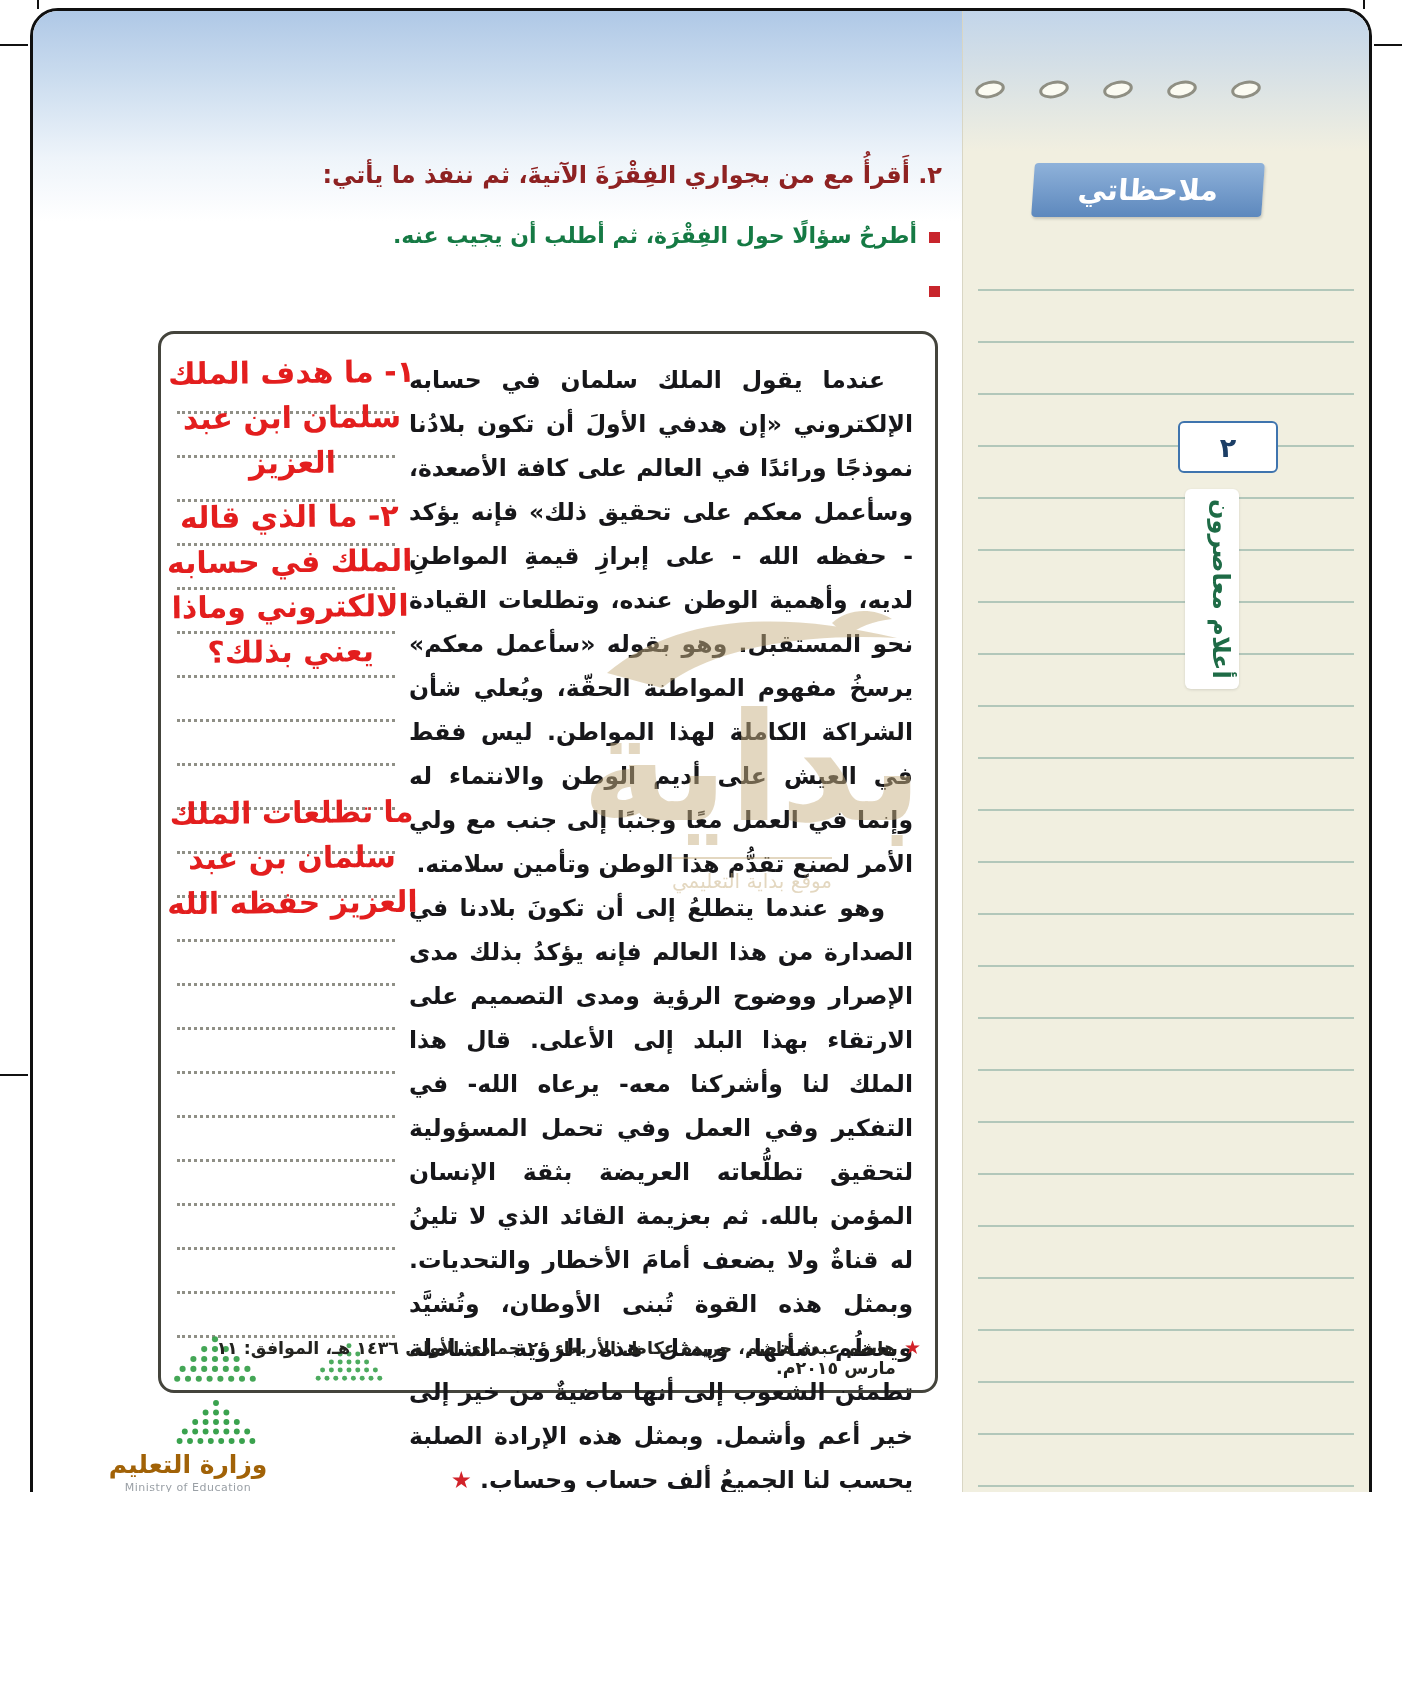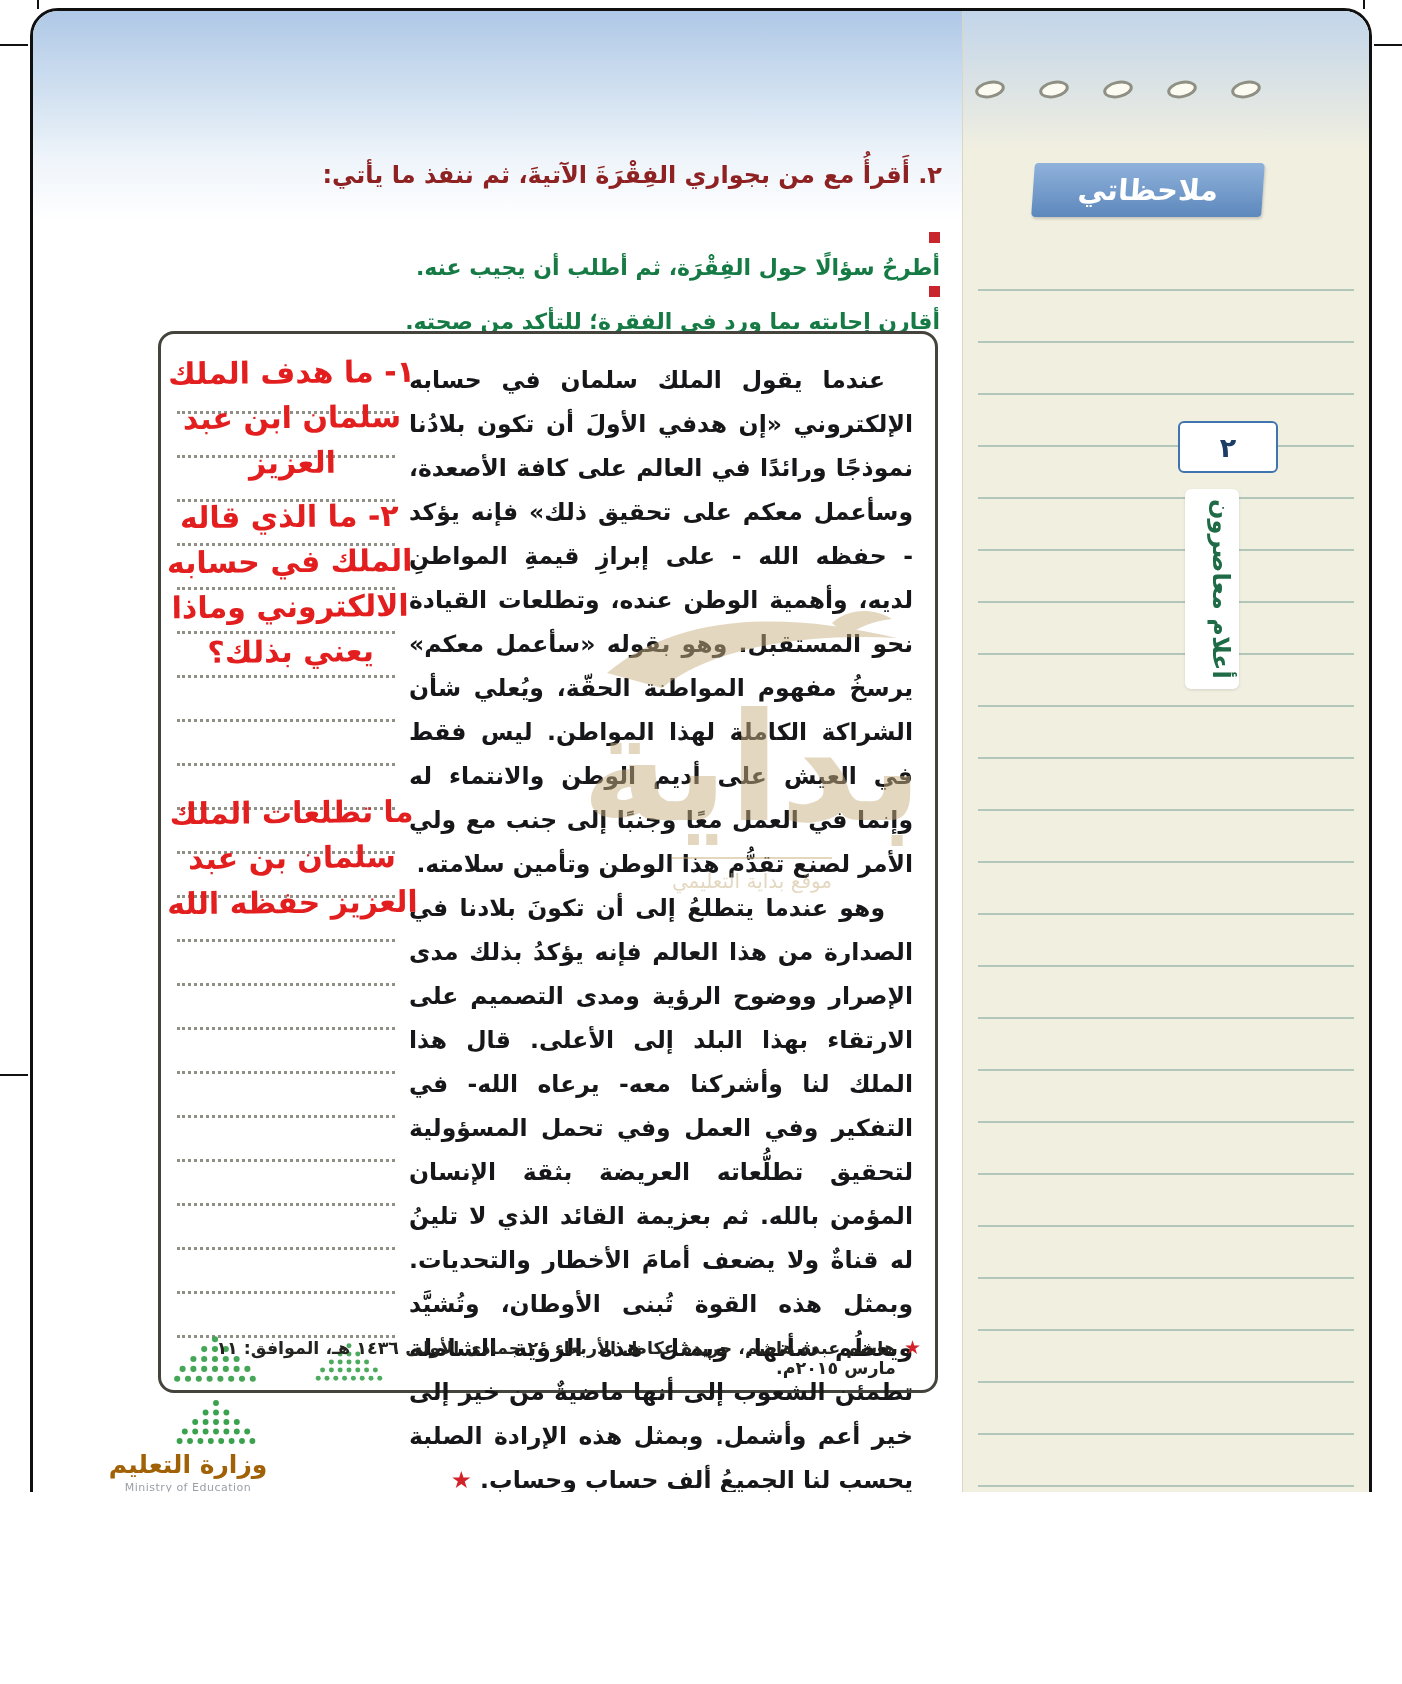--- a/index.html
+++ b/index.html
@@ -20,21 +20,21 @@
 
   
   .content { position:absolute; left:0; top:0; width:935px; height:100%; }
   .top-gradient { position:absolute; left:0; top:0; width:100%; height:210px;
       background:linear-gradient(180deg,#afc8e6 0%,#c9dbee 30%,#eef4fa 70%,#ffffff 100%); }
 
   .instruction { position:absolute; top:150px; right:26px; width:650px; direction:rtl; text-align:right;
       color:#8e2222; font-weight:bold; font-size:24px; }
 
   .bullet-row { position:absolute; right:28px; width:610px; display:flex; direction:rtl;
-      gap:12px; align-items:flex-start;flex-direction:column; }
+      gap:12px; align-items:flex-start; }
   .bullet-row.b1 { top:212px; }
   .bullet-row.b2 { top:266px; }
   .bullet-marker { width:11px; height:11px; background:#c8252c; margin-top:9px; flex:0 0 auto; }
   .bullet-text { color:#157a44; font-weight:bold; font-size:22px; text-align:right; }
 
   
   .passage-box { position:absolute; left:125px; top:320px; width:780px; height:1062px;
       border:3px solid #44443c; border-radius:16px; background:#ffffff; }
   .dot-stack { position:absolute; left:16px; top:36px; width:218px; }
   .dot-line { height:44px; border-bottom:3px dotted #8f8f86; }
@@ -150,21 +150,20 @@
       <div class="top-gradient"></div>
 
       <div class="instruction">٢. أَقرأُ مع من بجواري الفِقْرَةَ الآتيةَ، ثم ننفذ ما يأتي:</div>
 
       <div class="bullet-row b1">
         <span class="bullet-marker"></span>
         <span class="bullet-text">أطرحُ سؤالًا حول الفِقْرَة، ثم أطلب أن يجيب عنه.</span>
       </div>
       <div class="bullet-row b2">
         <span class="bullet-marker"></span>
-        <span class="bullet-text">أقارن إجابته بما ورد في الفقرة؛ للتأكد من صحته.</span>
       </div>
 
       <div class="passage-box">
         <div class="dot-stack">
             <div class="dot-line"></div>
             <div class="dot-line"></div>
             <div class="dot-line"></div>
             <div class="dot-line"></div>
             <div class="dot-line"></div>
             <div class="dot-line"></div>

